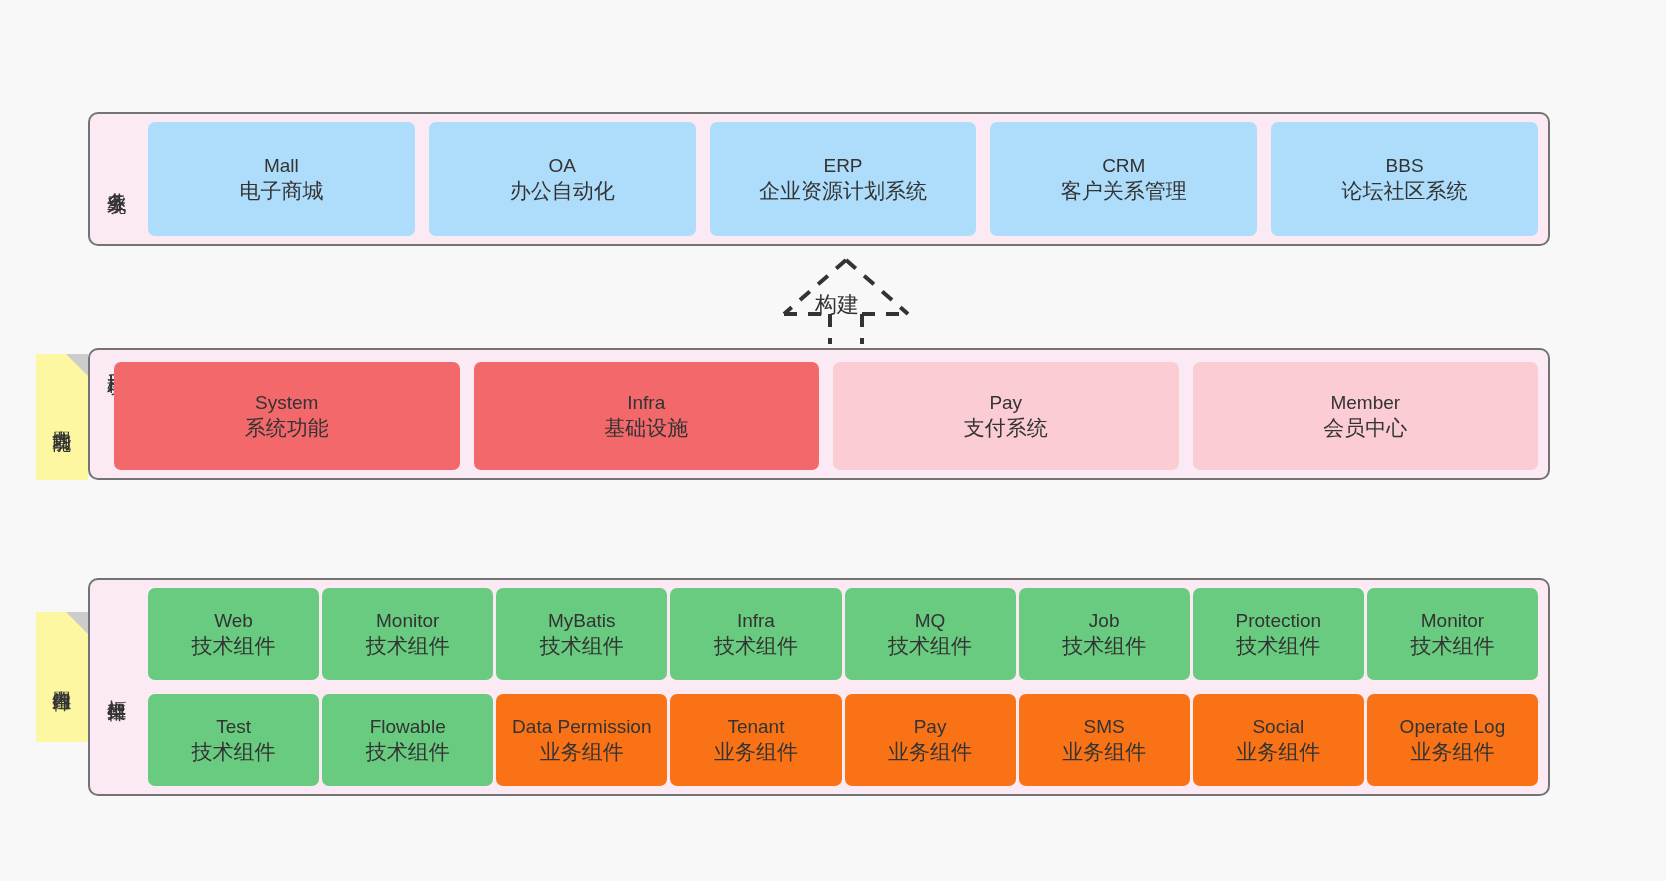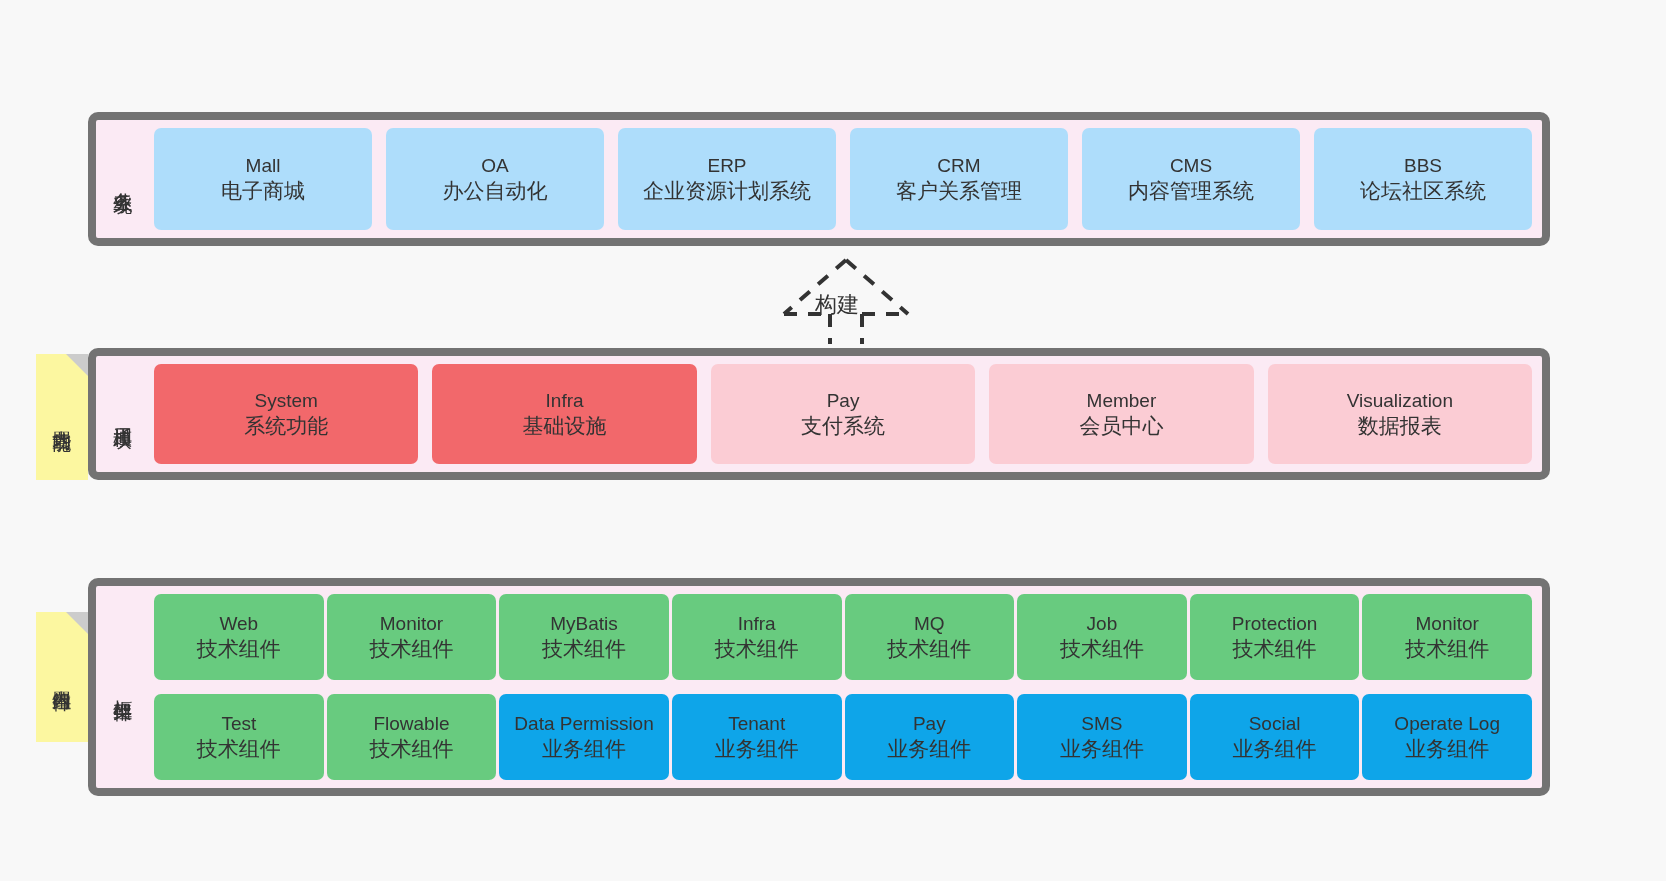--- a/index.html
+++ b/index.html
@@ -18,21 +18,21 @@
   .canvas {
     position: absolute;
     inset: 0;
   }
 
   
   .layer {
     position: absolute;
     box-sizing: border-box;
     background: #fbeaf4;
-    border: 8px solid #737373;
+    border: 2px solid #737373;
     border-radius: 10px;
     display: flex;
     align-items: stretch;
     padding: 8px 10px;
   }
   .layer-title {
     flex: 0 0 auto;
     width: 34px;
     display: flex;
     align-items: center;
@@ -82,25 +82,25 @@
   .card .t2 {
     font-size: 21px;
     color: #333333;
   }
 
   
   .c-blue        { background: #aeddfb; }
   .c-red         { background: #f2686b; }
   .c-pink        { background: #fbccd4; }
   .c-green       { background: #68cb7f; }
-  .c-green-light { background: #0ea5e9; justify-content: center; }
+  .c-green-light { background: #f97316; justify-content: center; }
 
   
   #layer-business  { left: 88px;  top: 112px; width: 1462px; height: 134px; }
-  #layer-modules   { left: 88px;  top: 348px; width: 1462px; height: 132px; }
+  #layer-modules   { left: 88px;  top: 348px; width: 1462px; height: 132px; flex-direction: column; }
   #layer-framework { left: 88px;  top: 578px; width: 1462px; height: 218px; }
 
   
   .note {
     position: absolute;
     background: #fcf7a0;
     box-sizing: border-box;
     display: flex;
     align-items: center;
     justify-content: center;
@@ -157,24 +157,20 @@
       </div>
       <div class="card c-blue">
         <div class="t1">ERP</div>
         <div class="t2">企业资源计划系统</div>
       </div>
       <div class="card c-blue">
         <div class="t1">CRM</div>
         <div class="t2">客户关系管理</div>
       </div>
       <div class="card c-blue">
-        <div class="t1">CMS</div>
-        <div class="t2">内容管理系统</div>
-      </div>
-      <div class="card c-blue">
         <div class="t1">BBS</div>
         <div class="t2">论坛社区系统</div>
       </div>
     </div>
   </div>
 
   <div class="arrow" id="arrow-build">
     <svg width="180" height="90" viewBox="0 0 180 90" fill="none">
       <path d="M90 4 L152 58 M90 4 L28 58" stroke="#333333" stroke-width="4" stroke-dasharray="13 11" fill="none"></path>
       <path d="M28 58 L74 58 M106 58 L152 58" stroke="#333333" stroke-width="4" stroke-dasharray="13 11" fill="none"></path>
@@ -200,24 +196,20 @@
         <div class="t2">基础设施</div>
       </div>
       <div class="card c-pink">
         <div class="t1">Pay</div>
         <div class="t2">支付系统</div>
       </div>
       <div class="card c-pink">
         <div class="t1">Member</div>
         <div class="t2">会员中心</div>
       </div>
-      <div class="card c-pink">
-        <div class="t1">Visualization</div>
-        <div class="t2">数据报表</div>
-      </div>
     </div>
   </div>
 
 
   <div class="note" id="note-framework">
     <span class="fold"></span>
     <span>内置组件</span>
   </div>
 
   <div class="layer" id="layer-framework">

